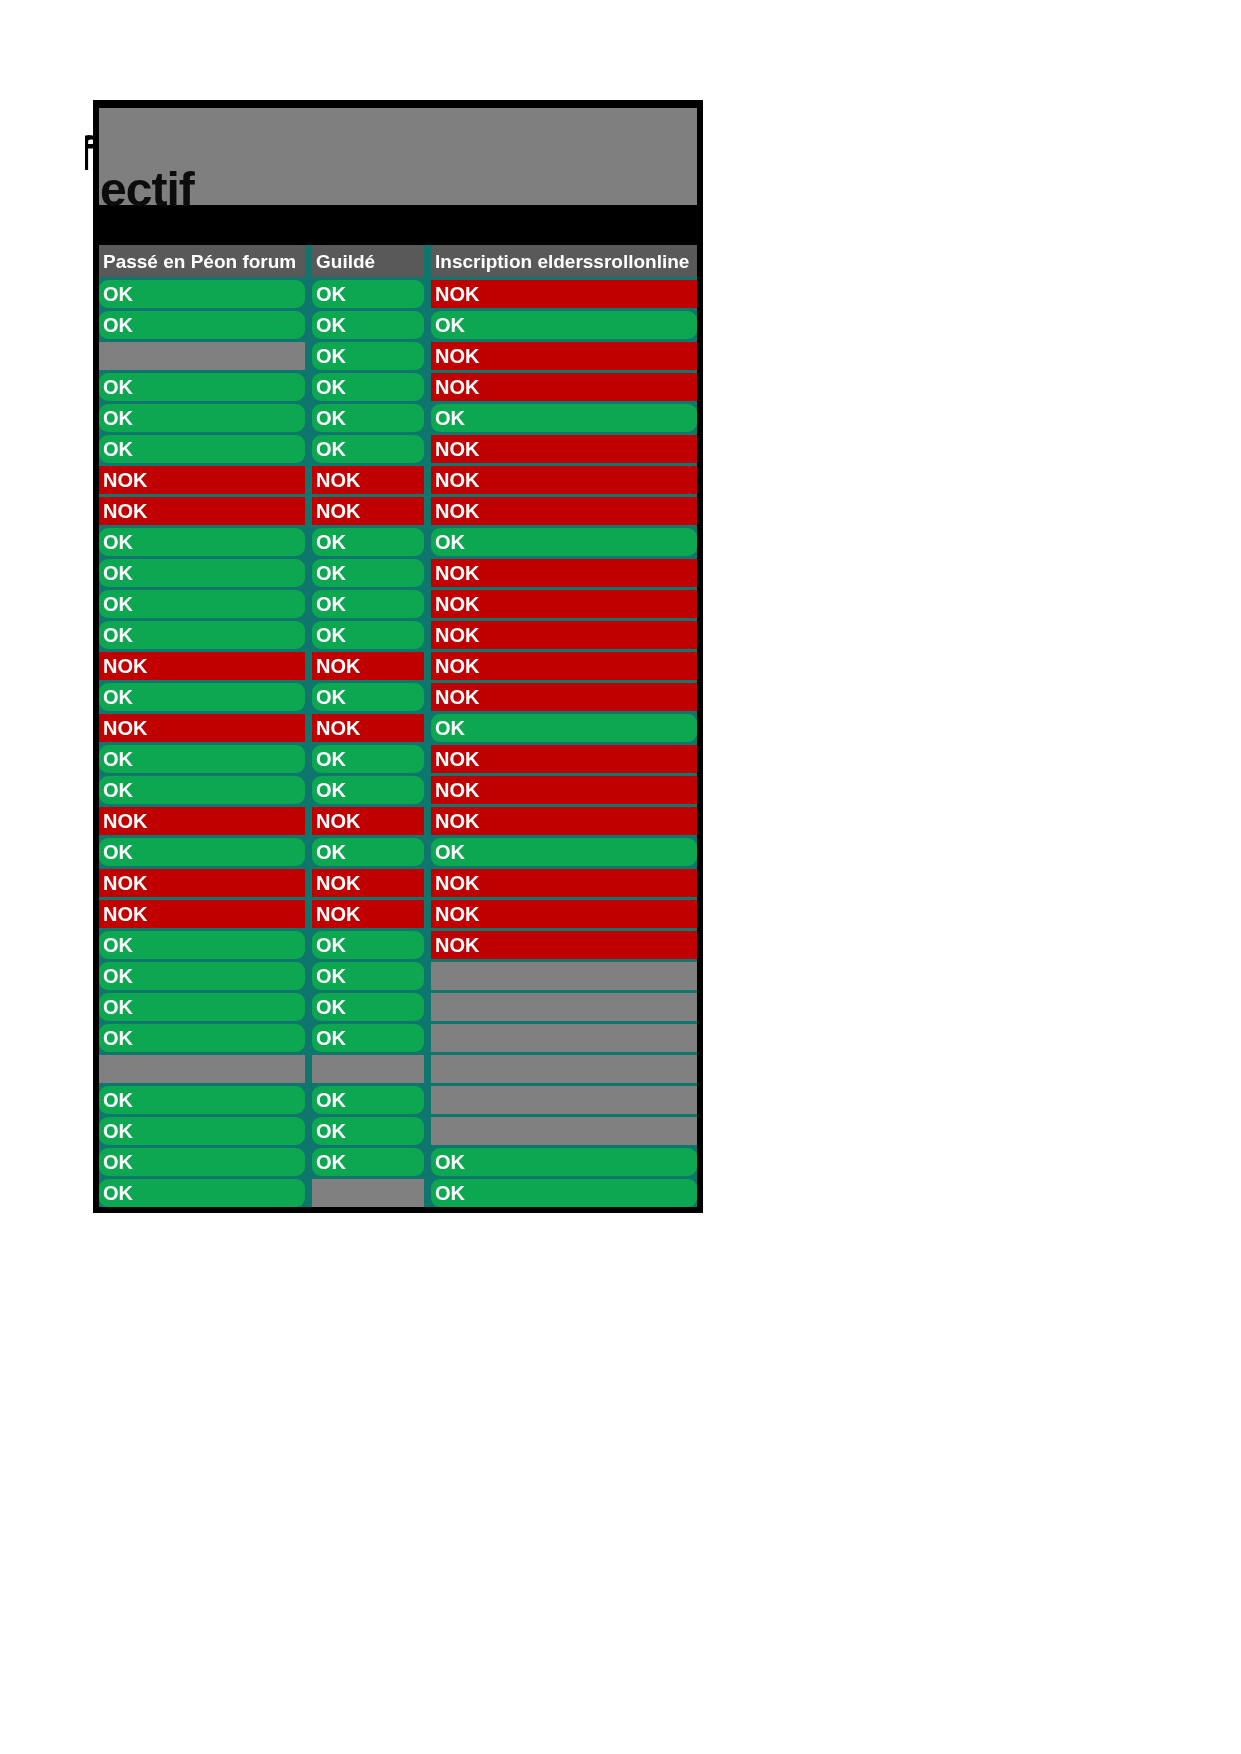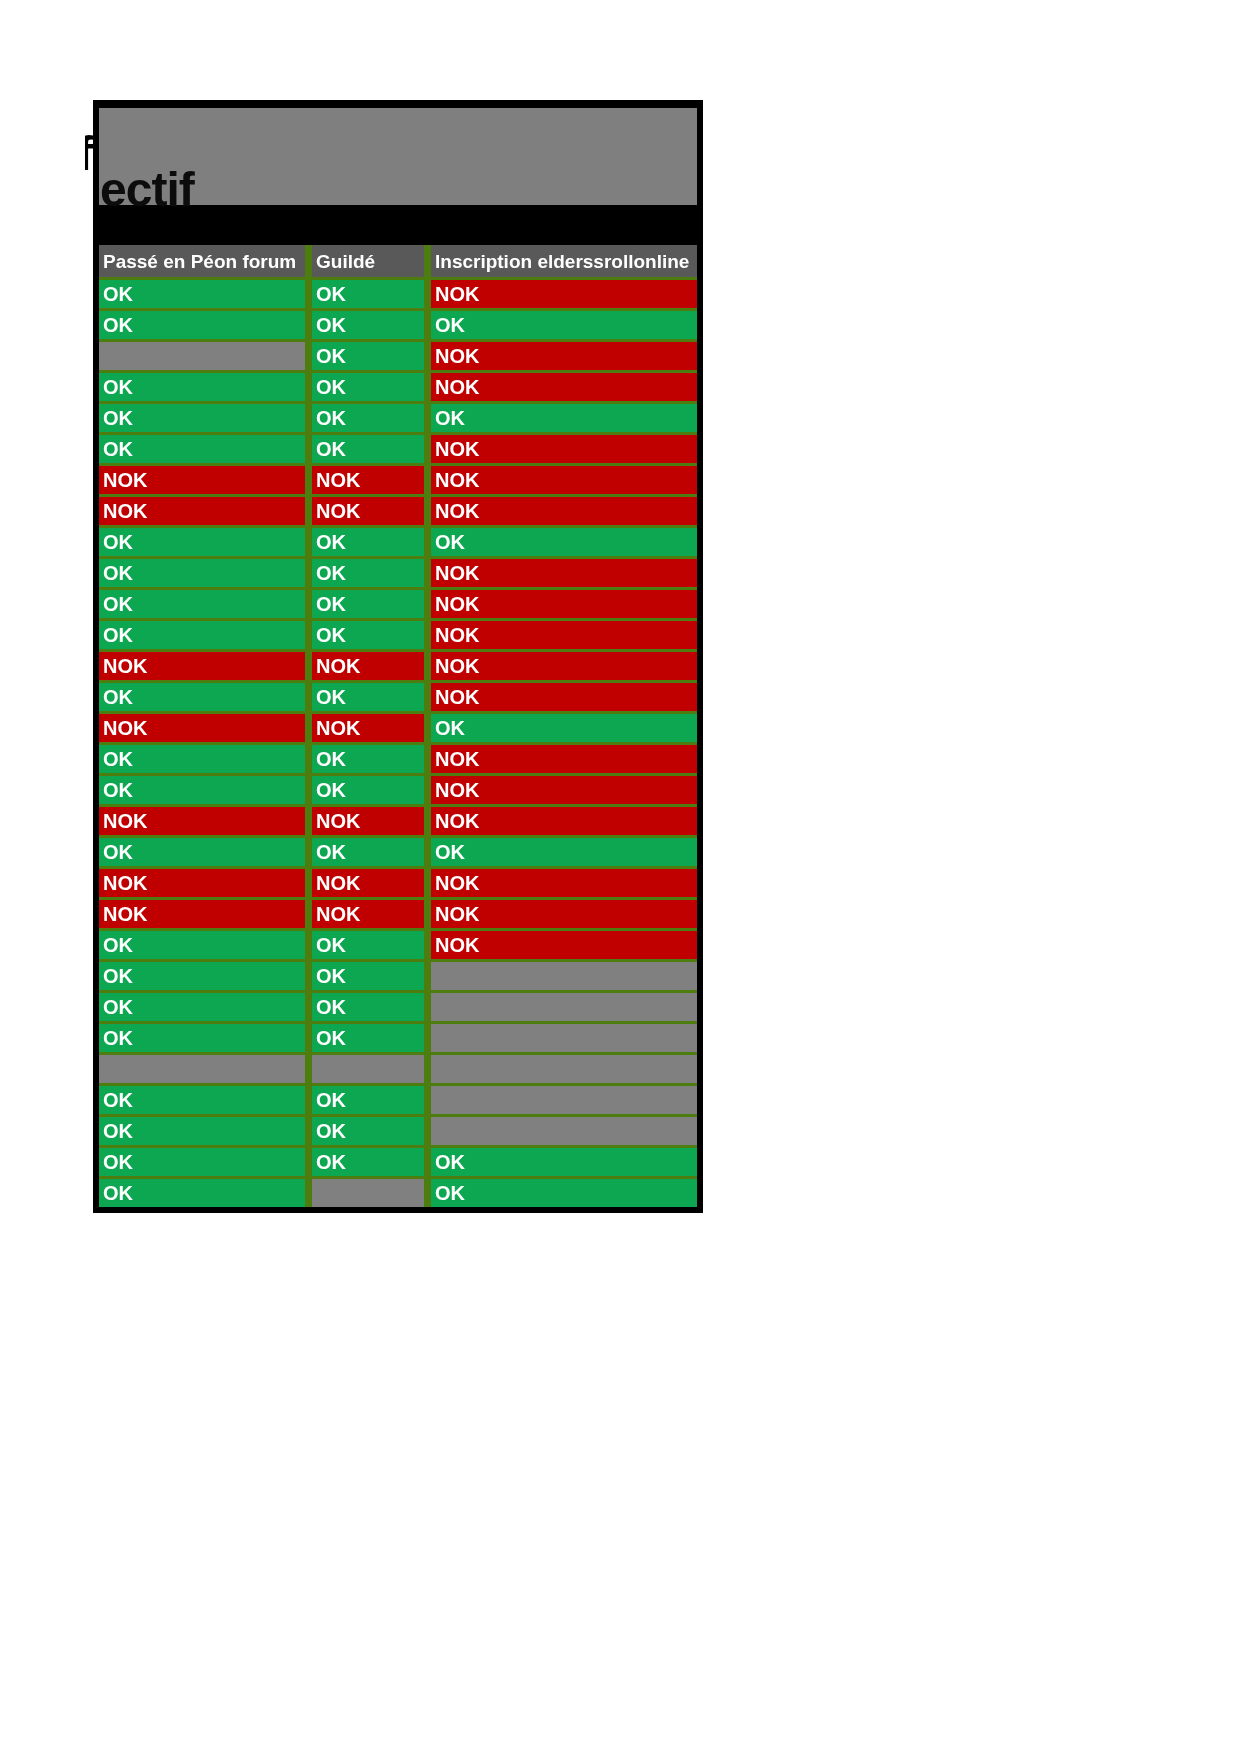--- a/index.html
+++ b/index.html
@@ -56,42 +56,42 @@
     height: 40px;
     background: #000000;
   }
   .grid {
     display: grid;
     grid-template-columns: 206px 112px 266px;
     grid-template-rows: 32px;
     grid-auto-rows: 28px;
     column-gap: 7px;
     row-gap: 3px;
-    background: #4d7c0f;
+    background: #0f766e;
   }
   .hcell {
     background: var(--header-bg, #595959);
     color: #ffffff;
     font-size: 19px;
     font-weight: bold;
     line-height: 34px;
     padding-left: 4px;
     white-space: nowrap;
     overflow: visible;
   }
   .cell {
     color: #ffffff;
     font-size: 20px;
     font-weight: bold;
     line-height: 28px;
     padding-left: 4px;
     white-space: nowrap;
     overflow: hidden;
   }
-  .cell.ok    { background: var(--ok-bg,    #0ca750); }
+  .cell.ok    { background: var(--ok-bg,    #0ca750); border-radius: 9px; }
   .cell.nok   { background: var(--nok-bg,   #c00000); }
   .cell.empty { background: var(--empty-bg, #808080); }
 </style>
 </head>
 <body>
 
 <div class="page">
   <div class="sheet">
     <div class="title-bar">
       <span class="title-frag">f</span>

